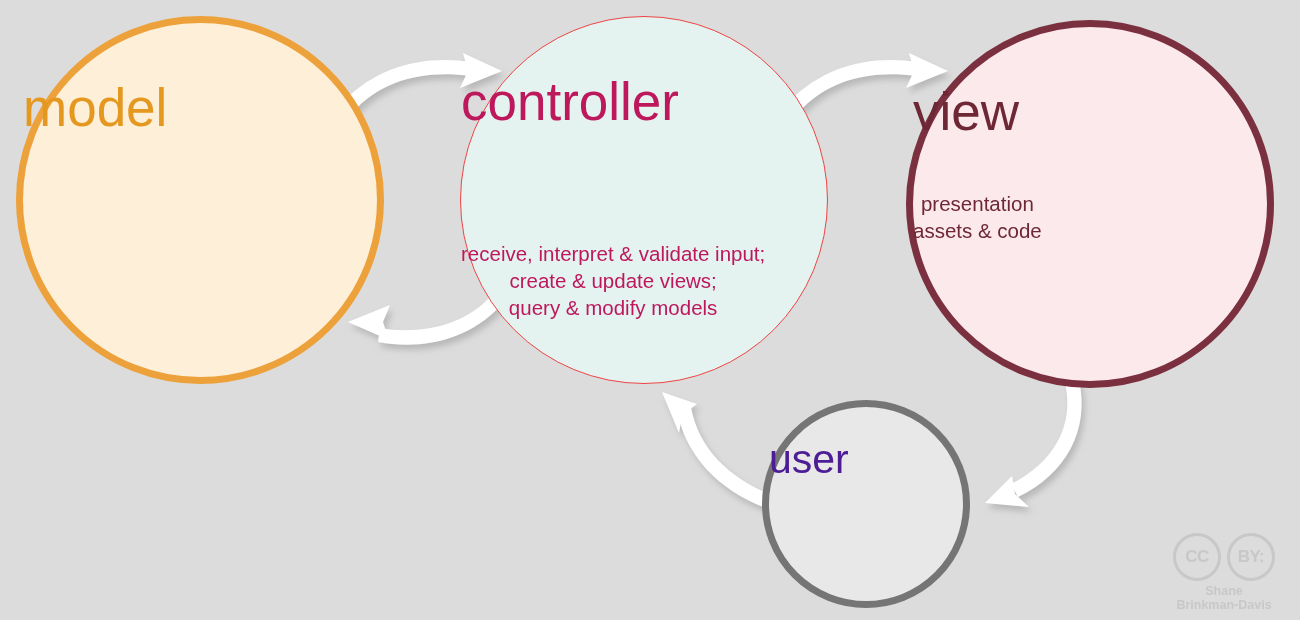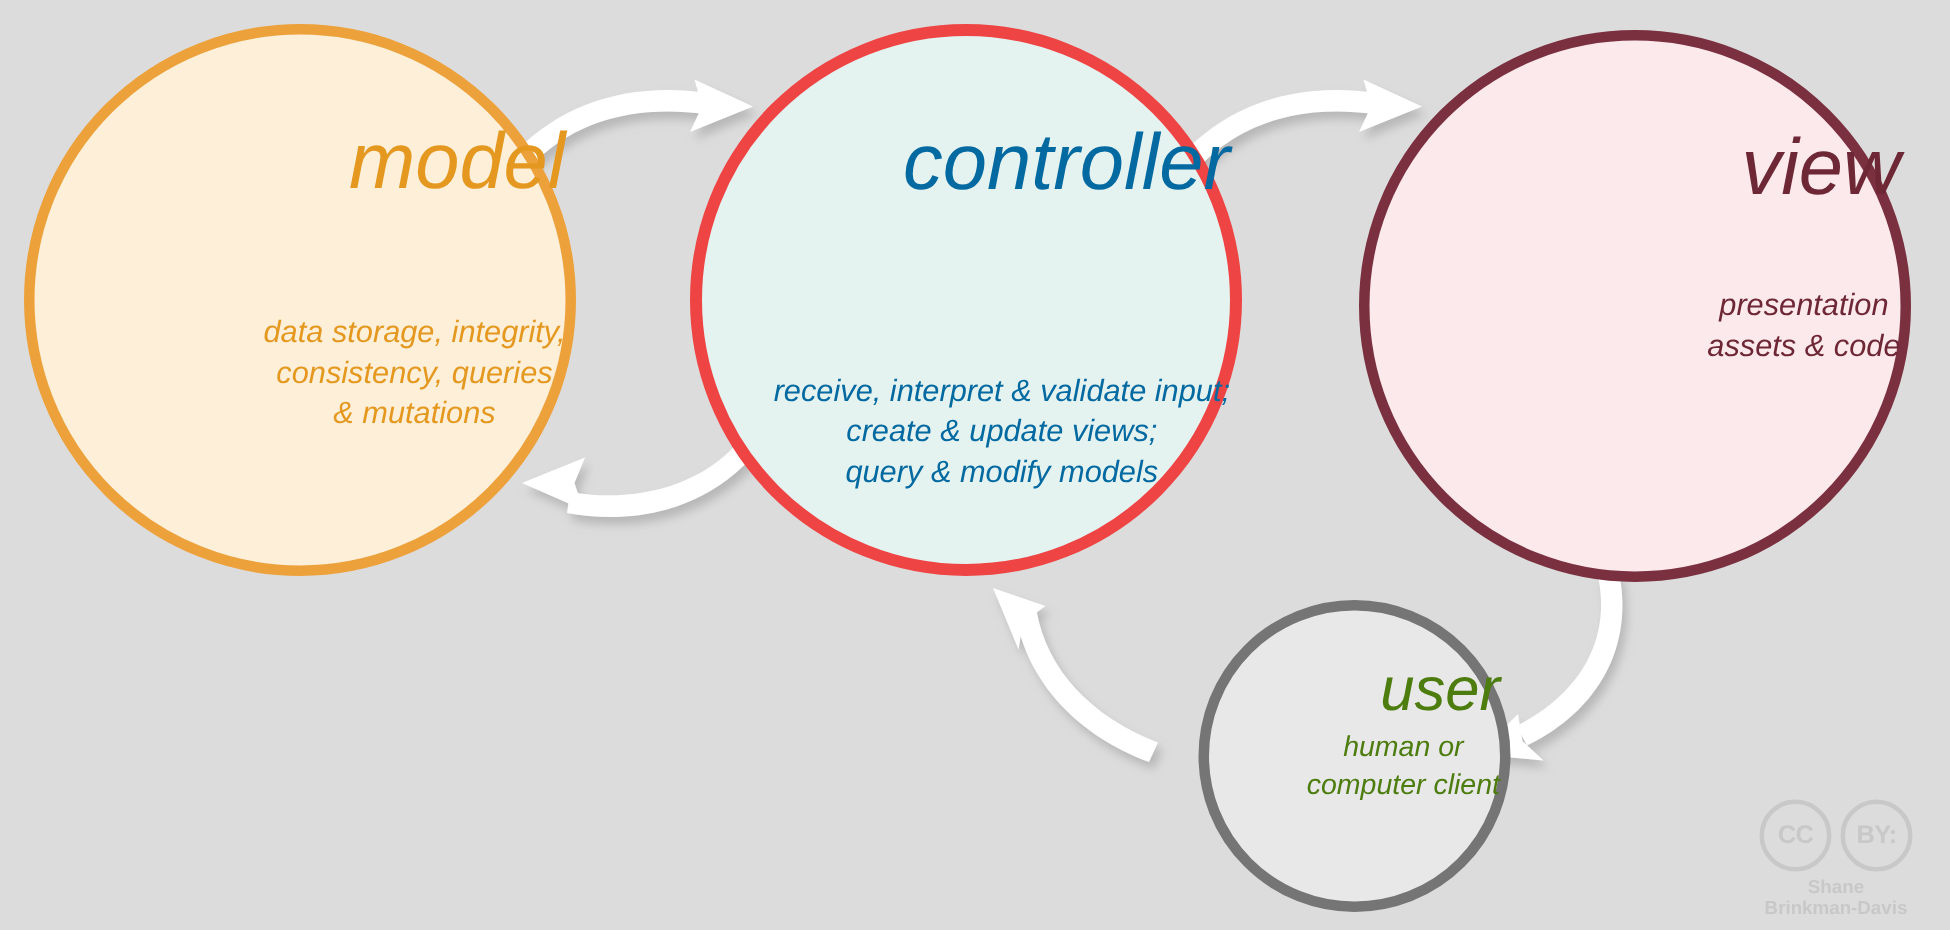--- a/index.html
+++ b/index.html
@@ -15,23 +15,22 @@
     background: #dcdcdc;
     overflow: hidden;
     font-family: "Liberation Sans", sans-serif;
   }
   .node {
     position: absolute;
     border-radius: 50%;
     box-sizing: border-box;
     display: flex;
     flex-direction: column;
-    align-items: flex-end;
+    align-items: flex-start;
     text-align: center;
-    font-style: italic;
   }
   .node .title {
     font-weight: 400;
     line-height: 1;
     white-space: nowrap;
   }
   .node .desc {
     line-height: 1.32;
     white-space: pre-line;
   }
@@ -45,44 +44,44 @@
     color: #e5981f;
   }
   #node-model .title { font-size: 53px; margin-top: 58px; }
   #node-model .desc  { font-size: 20.5px; margin-top: 74px; }
 
   
   #node-controller {
     left: 460px; top: 16px;
     width: 368px; height: 368px;
     background: #e4f2f0;
-    border: 8px solid #ef4444;
-    color: #0369a1;
+    border: 1px solid #ef4444;
+    color: #be185d;
   }
   #node-controller .title { font-size: 53px; margin-top: 58px; }
   #node-controller .desc  { font-size: 20.5px; margin-top: 112px; }
 
   
   #node-view {
     left: 906px; top: 20px;
     width: 368px; height: 368px;
     background: #fbe9ec;
     border: 7px solid #7b3040;
     color: #6e2734;
   }
   #node-view .title { font-size: 53px; margin-top: 58px; }
   #node-view .desc  { font-size: 20.5px; margin-top: 52px; }
 
   
   #node-user {
-    left: 799px; top: 400px;
+    left: 762px; top: 400px;
     width: 208px; height: 208px;
     background: #e8e8e8;
     border: 7px solid #757575;
-    color: #4d7c0f;
+    color: #4c1d95;
   }
   #node-user .title { font-size: 41px; margin-top: 32px; }
   #node-user .desc  { font-size: 19px; margin-top: 6px; }
 
   #arrows {
     position: absolute;
     left: 0; top: 0;
     width: 1300px; height: 620px;
     pointer-events: none;
   }
@@ -173,42 +172,37 @@
                  C 718,490 685,455 677,410
                  L 691,407
                  C 698,447 728,478 772,495 Z"></path>
         <path d="M 662,392 L 679,433 L 682,415 L 697,404 Z"></path>
       </g>
     </g>
   </svg>
 
   <div class="node" id="node-model">
     <div class="title">model</div>
-    <div class="desc">data storage, integrity,
-consistency, queries
-&amp; mutations</div>
   </div>
 
   <div class="node" id="node-controller">
     <div class="title">controller</div>
     <div class="desc">receive, interpret &amp; validate input;
 create &amp; update views;
 query &amp; modify models</div>
   </div>
 
   <div class="node" id="node-view">
     <div class="title">view</div>
     <div class="desc">presentation
 assets &amp; code</div>
   </div>
 
   <div class="node" id="node-user">
     <div class="title">user</div>
-    <div class="desc">human or
-computer client</div>
   </div>
 
   <div id="watermark">
     <div class="badges">
       <div class="badge">CC</div>
       <div class="badge">BY:</div>
     </div>
     <div class="credit">
       <div>Shane</div>
       <div>Brinkman-Davis</div>

